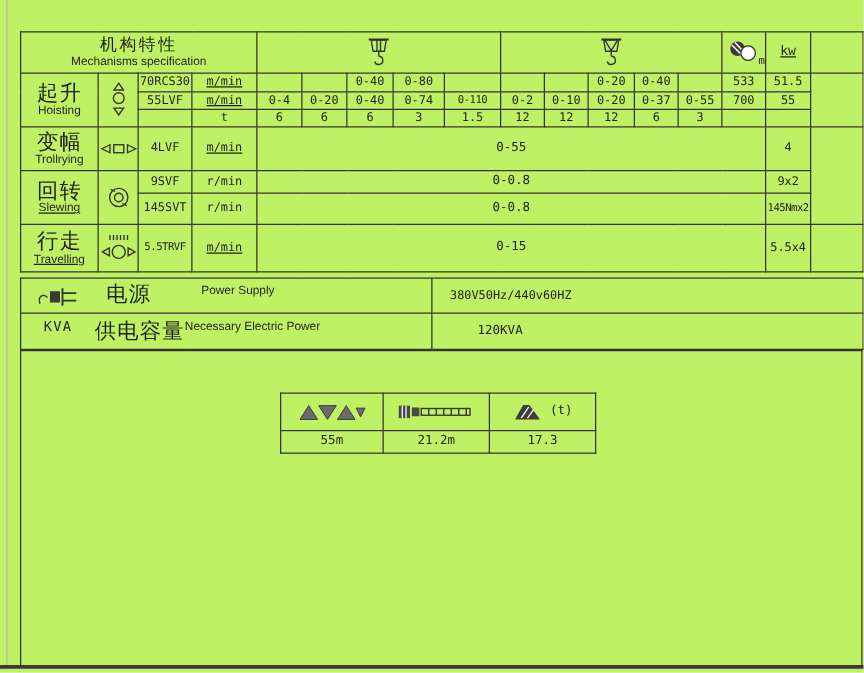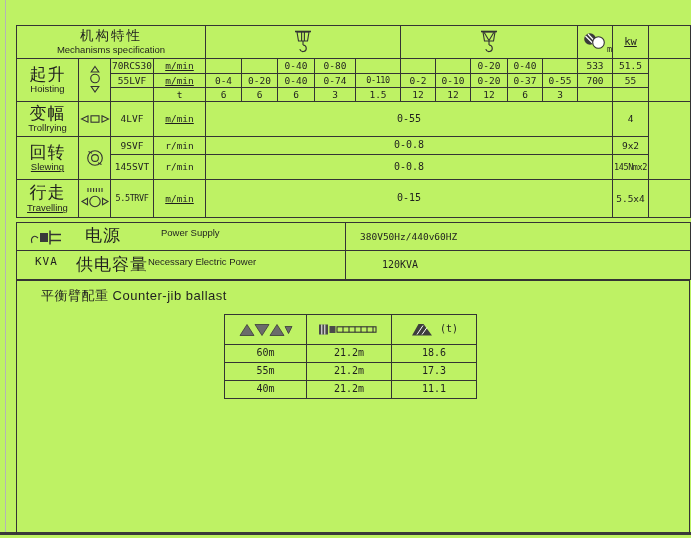--- a/index.html
+++ b/index.html
@@ -289,21 +289,20 @@
           <span class="cn" style="margin-left:18px">供电容量</span>
           <span class="en" style="">Necessary  Electric  Power</span>
         </div>
       </td>
       <td style="text-align:left;padding-left:36px" class="mono">120KVA</td>
     </tr>
   </tbody>
     </table>
 
   <div class="ballast">
-    <div class="ballast-title">平衡臂配重 Counter-jib ballast</div>
     <table class="tableC">
       <colgroup>
           <col style="width:82px">
           <col style="width:85px">
           <col style="width:85px">
         </colgroup>
       <tbody>
           <tr style="height:30px">
         <td>
           <span>
@@ -343,30 +342,20 @@
                 <polygon points="2,13.5 8.5,2 13.5,2 22,13.5" fill="#3d3d3d"></polygon>
                 <line x1="7" y1="12.5" x2="13" y2="3.5" stroke="#fff" stroke-width="1"></line>
                 <line x1="12" y1="12.5" x2="17" y2="5.5" stroke="#fff" stroke-width="1"></line>
               </svg>
             </span>
             <span class="wunit mono">(t)</span>
           </div>
         </td>
       </tr>
       <tr style="height:18px">
-        <td class="mono">60m</td>
-        <td class="mono">21.2m</td>
-        <td class="mono">18.6</td>
-      </tr>
-      <tr style="height:18px">
         <td class="mono">55m</td>
         <td class="mono">21.2m</td>
         <td class="mono">17.3</td>
-      </tr>
-      <tr style="height:18px">
-        <td class="mono">40m</td>
-        <td class="mono">21.2m</td>
-        <td class="mono">11.1</td>
       </tr>
     </tbody>
       </table>
   </div>
 </div>
 
 </body></html>

